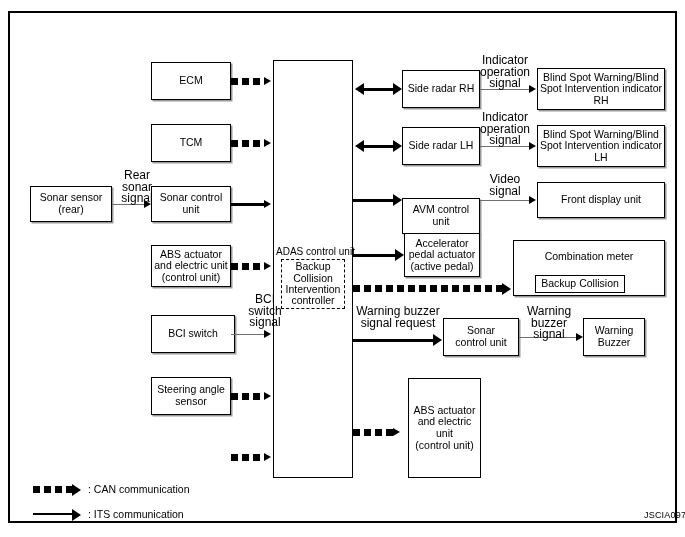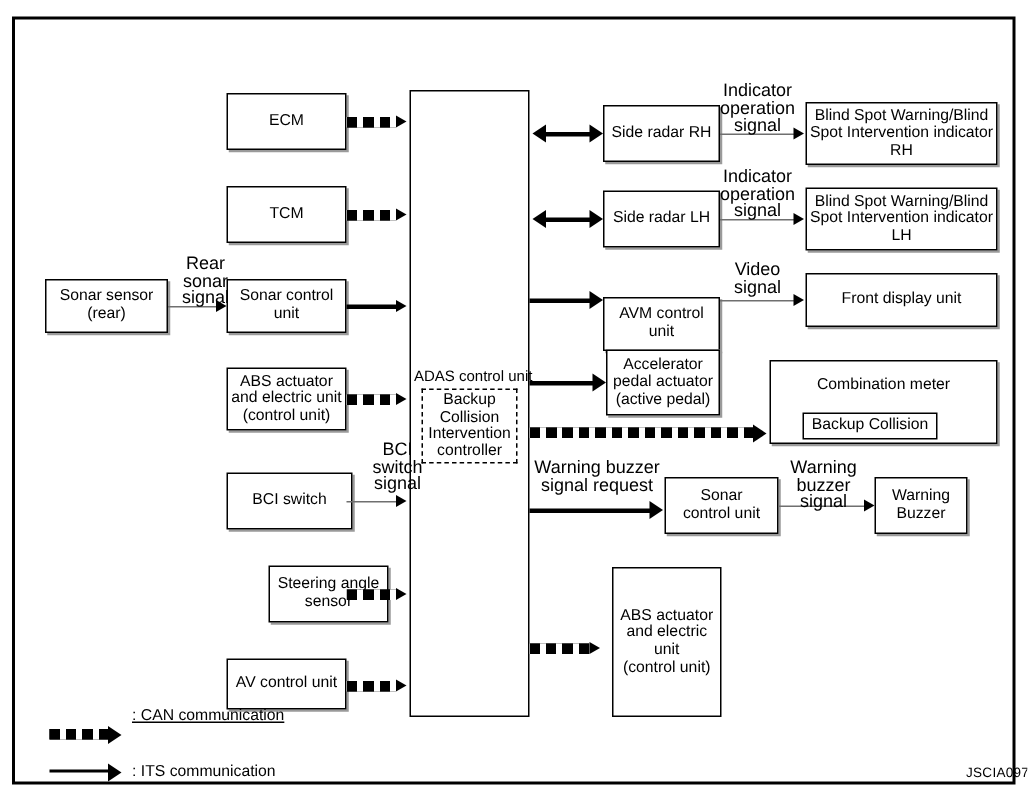--- a/index.html
+++ b/index.html
@@ -67,28 +67,25 @@
   <div class="box shadow" style="left:151px;top:245px;width:80px;height:42px;">
     <span style="white-space:pre-line;">ABS actuator
 and electric unit
 (control unit)</span>
   </div>
 
   <div class="box shadow" style="left:151px;top:315px;width:84px;height:38px;">
     <span>BCI switch</span>
   </div>
 
-  <div class="box shadow" style="left:151px;top:377px;width:80px;height:38px;margin-left:28px;">
+  <div class="box shadow" style="left:151px;top:377px;width:80px;height:38px;">
     <span style="white-space:pre-line;">Steering angle
 sensor</span>
   </div>
 
-  <div class="box shadow" style="left:151px;top:439px;width:80px;height:34px;">
-    <span>AV control unit</span>
-  </div>
 
   <div class="adas" style="left:273px;top:60px;width:80px;height:418px;"></div>
   <div class="adas-label" style="left:276px;top:246px;">ADAS control unit</div>
   <div class="dashbox" style="left:281px;top:259px;width:64px;height:50px;">
     <span style="white-space:pre-line;line-height:11.4px;">Backup
 Collision
 Intervention
 controller</span>
   </div>
 
@@ -222,20 +219,20 @@
 operation
 signal</div>
 
   <div class="tline" style="left:480px;top:200px;width:50px;"></div>
   <div class="ah" style="left:529px;top:196px;"></div>
   <div class="lbl" style="left:481px;top:174px;width:48px;">Video
 signal</div>
 
   <div class="can" style="left:33px;top:485.5px;width:40px;"></div>
   <div class="ah big" style="left:72px;top:483.5px;"></div>
-  <div class="legend-txt" style="left:88px;top:471px;text-decoration:underline;">: CAN communication</div>
+  <div class="legend-txt" style="left:88px;top:483px;">: CAN communication</div>
 
   <div class="sline" style="left:33px;top:512.5px;width:42px;height:2.5px;"></div>
   <div class="ah big" style="left:72px;top:508.5px;"></div>
   <div class="legend-txt" style="left:88px;top:508px;">: ITS communication</div>
 
   <div class="code" style="left:600px;top:510px;margin-left:44px;">JSCIA0976GB</div>
 </div>
 
 </body></html>

